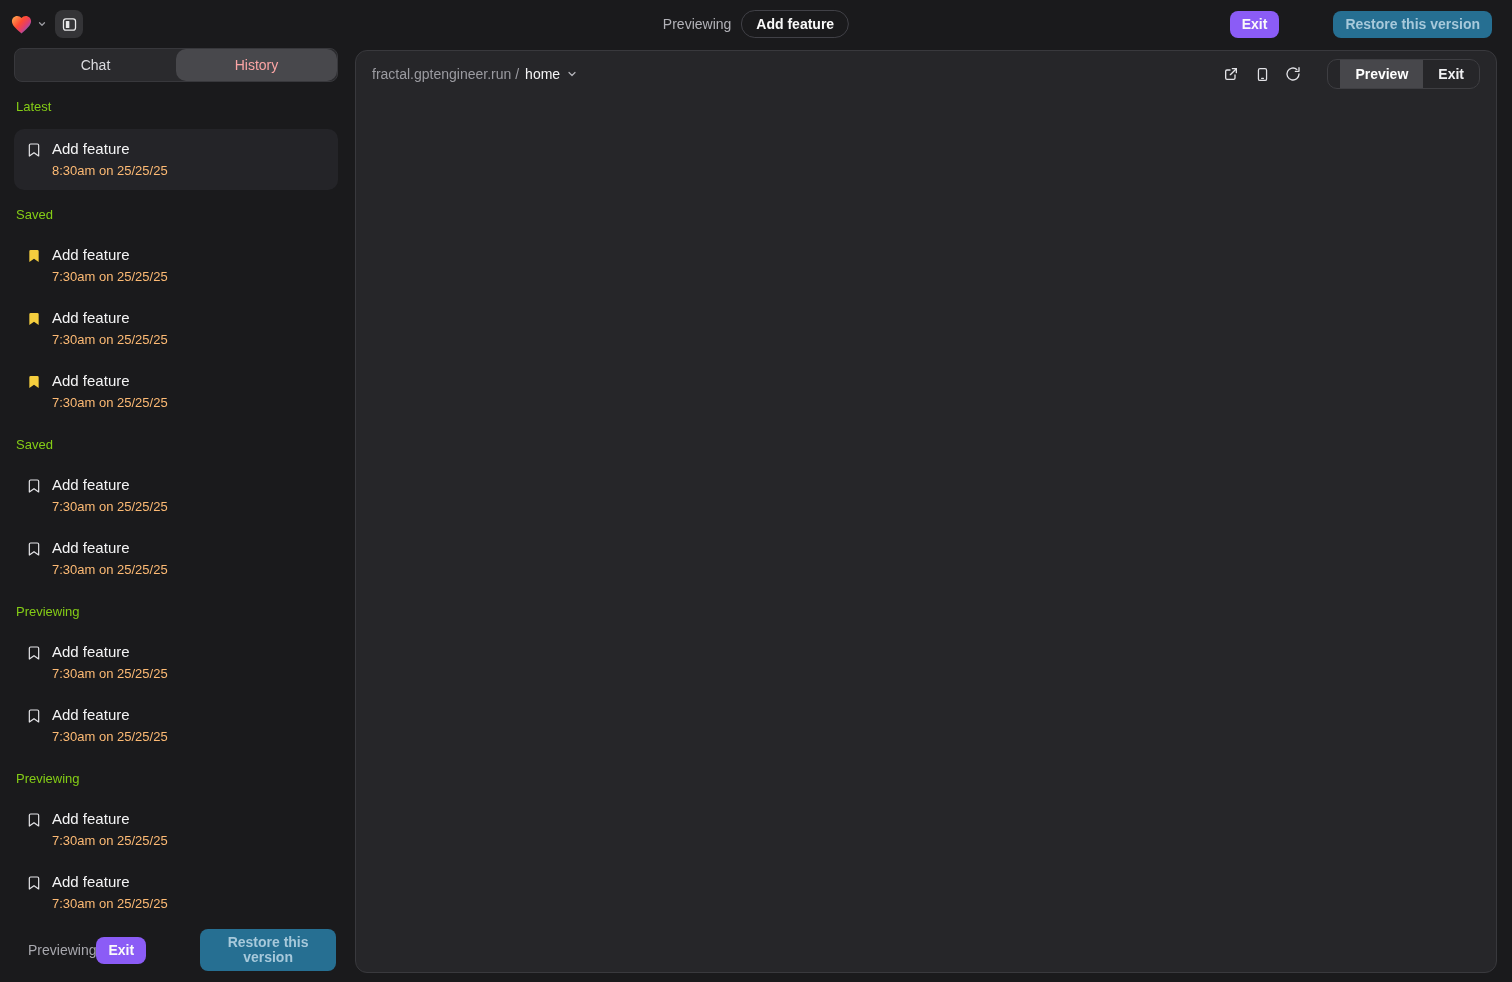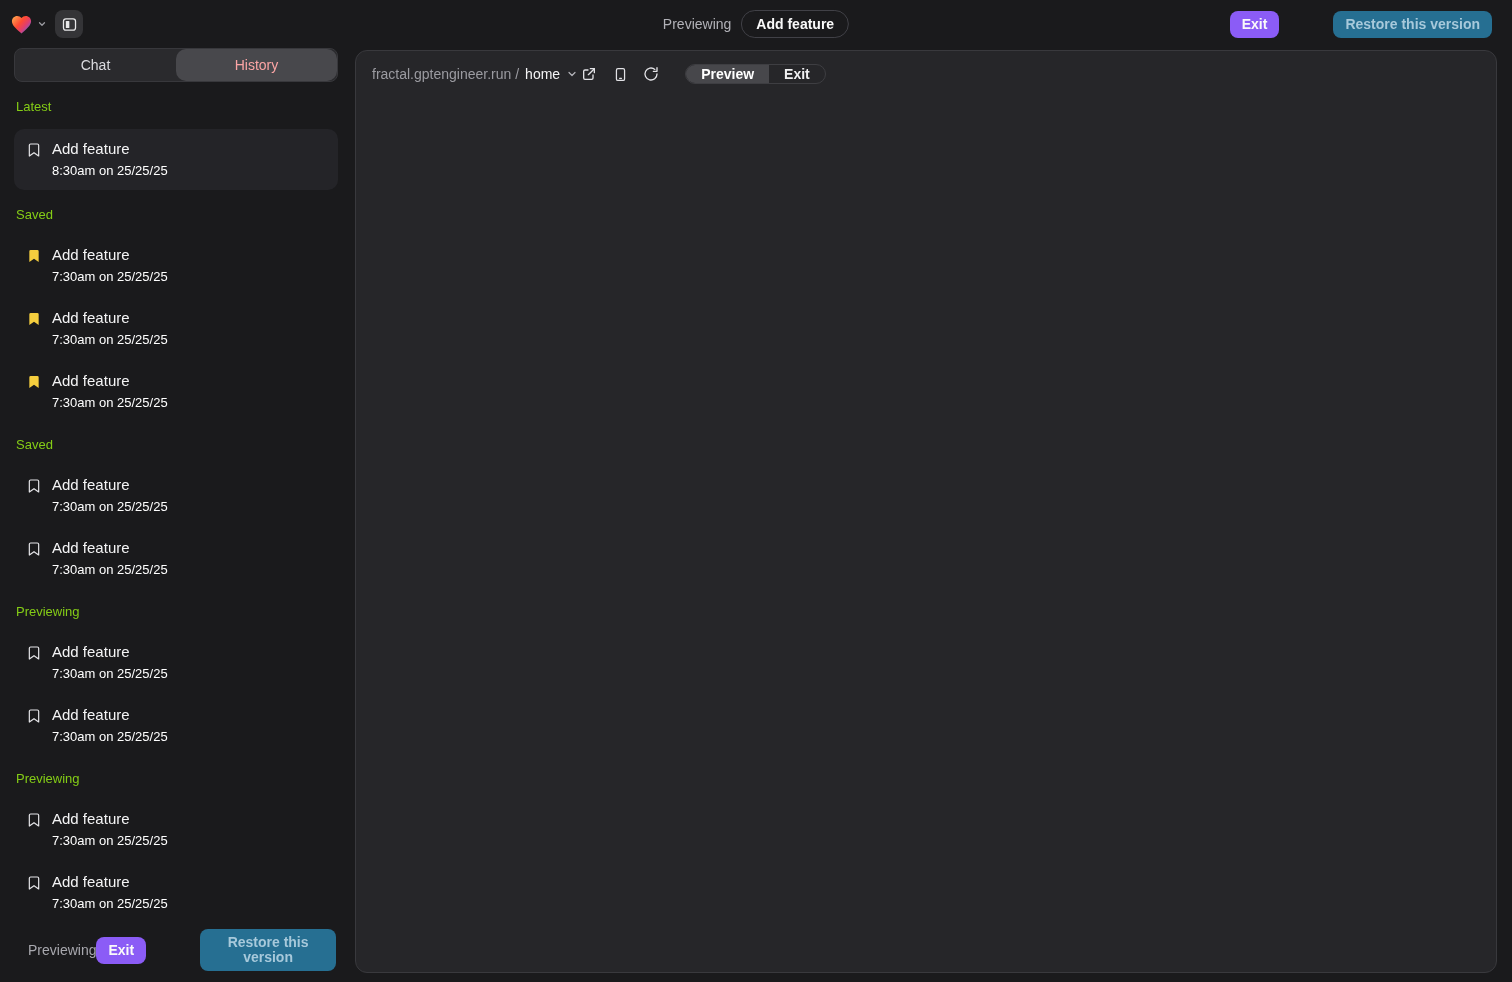--- a/index.html
+++ b/index.html
@@ -71,55 +71,55 @@
   .history-list { flex:1; overflow:hidden; }
   .section-title { font-size:13px; color:#84cc16; margin:17px 2px 15px; }
   .hist-item {
     display:flex; gap:10px; padding:8px 12px; margin-bottom:6px;
     border-radius:10px; cursor:pointer;
   }
   .hist-item.highlighted { background:#242428; padding:10px 12px; }
   .item-icon { width:16px; flex:none; padding-top:3px; color:#e4e4e7; }
   .item-text { display:flex; flex-direction:column; gap:3px; }
   .item-title { font-size:15px; font-weight:500; color:#f4f4f5; line-height:20px; }
-  .item-time { font-size:13px; color:#ffffff; line-height:18px; }
+  .item-time { font-size:13px; color:#fdba74; line-height:18px; }
 
   .sidebar-footer {
     flex:none; height:40px; margin-top:6px;
     display:flex; align-items:center; justify-content:space-between;
     padding:0 2px 0 14px;
   }
   .footer-status { font-size:14px; color:#a8a8ae; }
   .footer-actions { display:flex; align-items:center; gap:8px; }
 
   
   .preview-panel {
     position:fixed; left:355px; top:50px; right:15px; bottom:9px;
     background:#262629; border:1px solid #39393d; border-radius:12px;
-    display:flex; flex-direction:row; overflow:hidden;
+    display:flex; flex-direction:column; overflow:hidden;
   }
   .preview-header {
     flex:none; height:46px; display:flex; align-items:center;
     justify-content:space-between; padding:0 16px;
   }
   .url-chip {
     display:flex; align-items:center; gap:6px;
     background:transparent; border:none; cursor:pointer;
     font-family:inherit; font-size:14px;
   }
   .url-prefix { color:#9b9ba1; }
   .url-page { color:#f4f4f5; font-weight:400; }
   .preview-actions { display:flex; align-items:center; gap:9px; }
   .hdr-icon-btn {
     border:none; background:transparent; color:#e2e2e6; cursor:pointer;
     width:22px; height:22px; display:flex; align-items:center; justify-content:center;
   }
   .toggle {
-    display:flex; height:20px; margin-left:14px;
-    border:1px solid #3e3e42; border-radius:10px; overflow:hidden;
+    display:flex; height:30px; margin-left:14px;
+    border:1px solid #3e3e42; border-radius:10px; overflow:hidden;padding-left:12px;
   }
   .toggle-item {
     border:none; background:transparent; cursor:pointer;
     font-family:inherit; font-size:14px; font-weight:600; color:#f0f0f2;
     padding:0 15px; display:flex; align-items:center;
   }
   .toggle-item.active { background:#47474b; color:#ffffff; }
   .preview-body { flex:1; }
 </style>
 </head>

